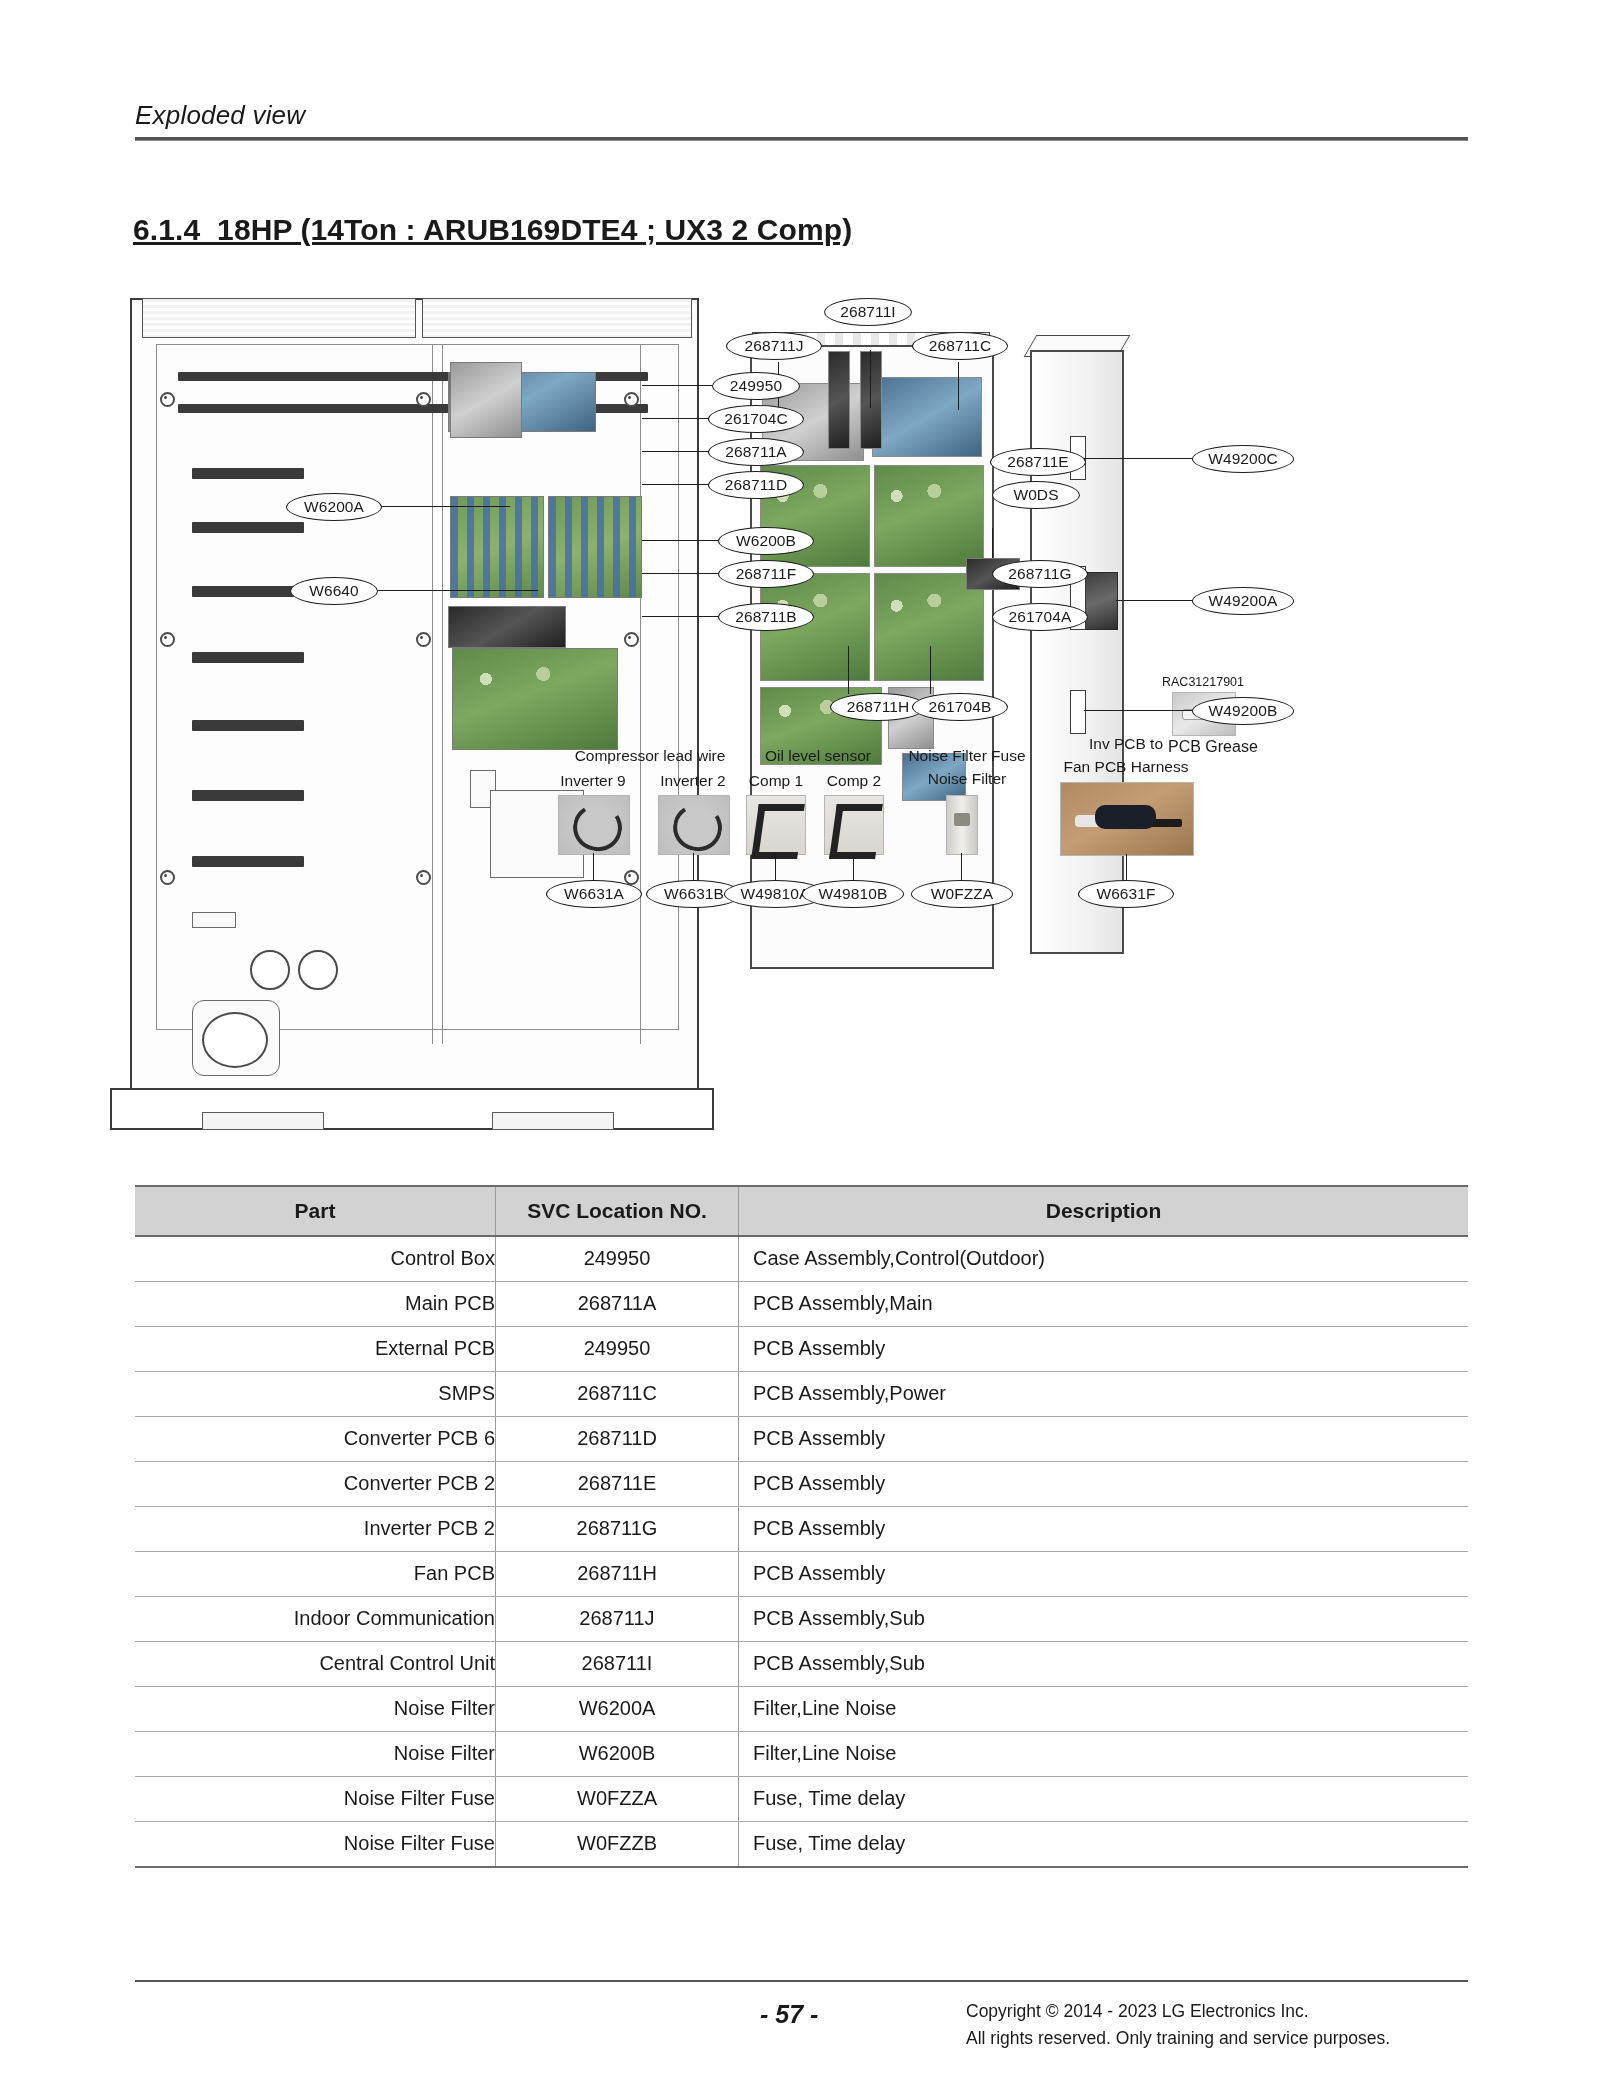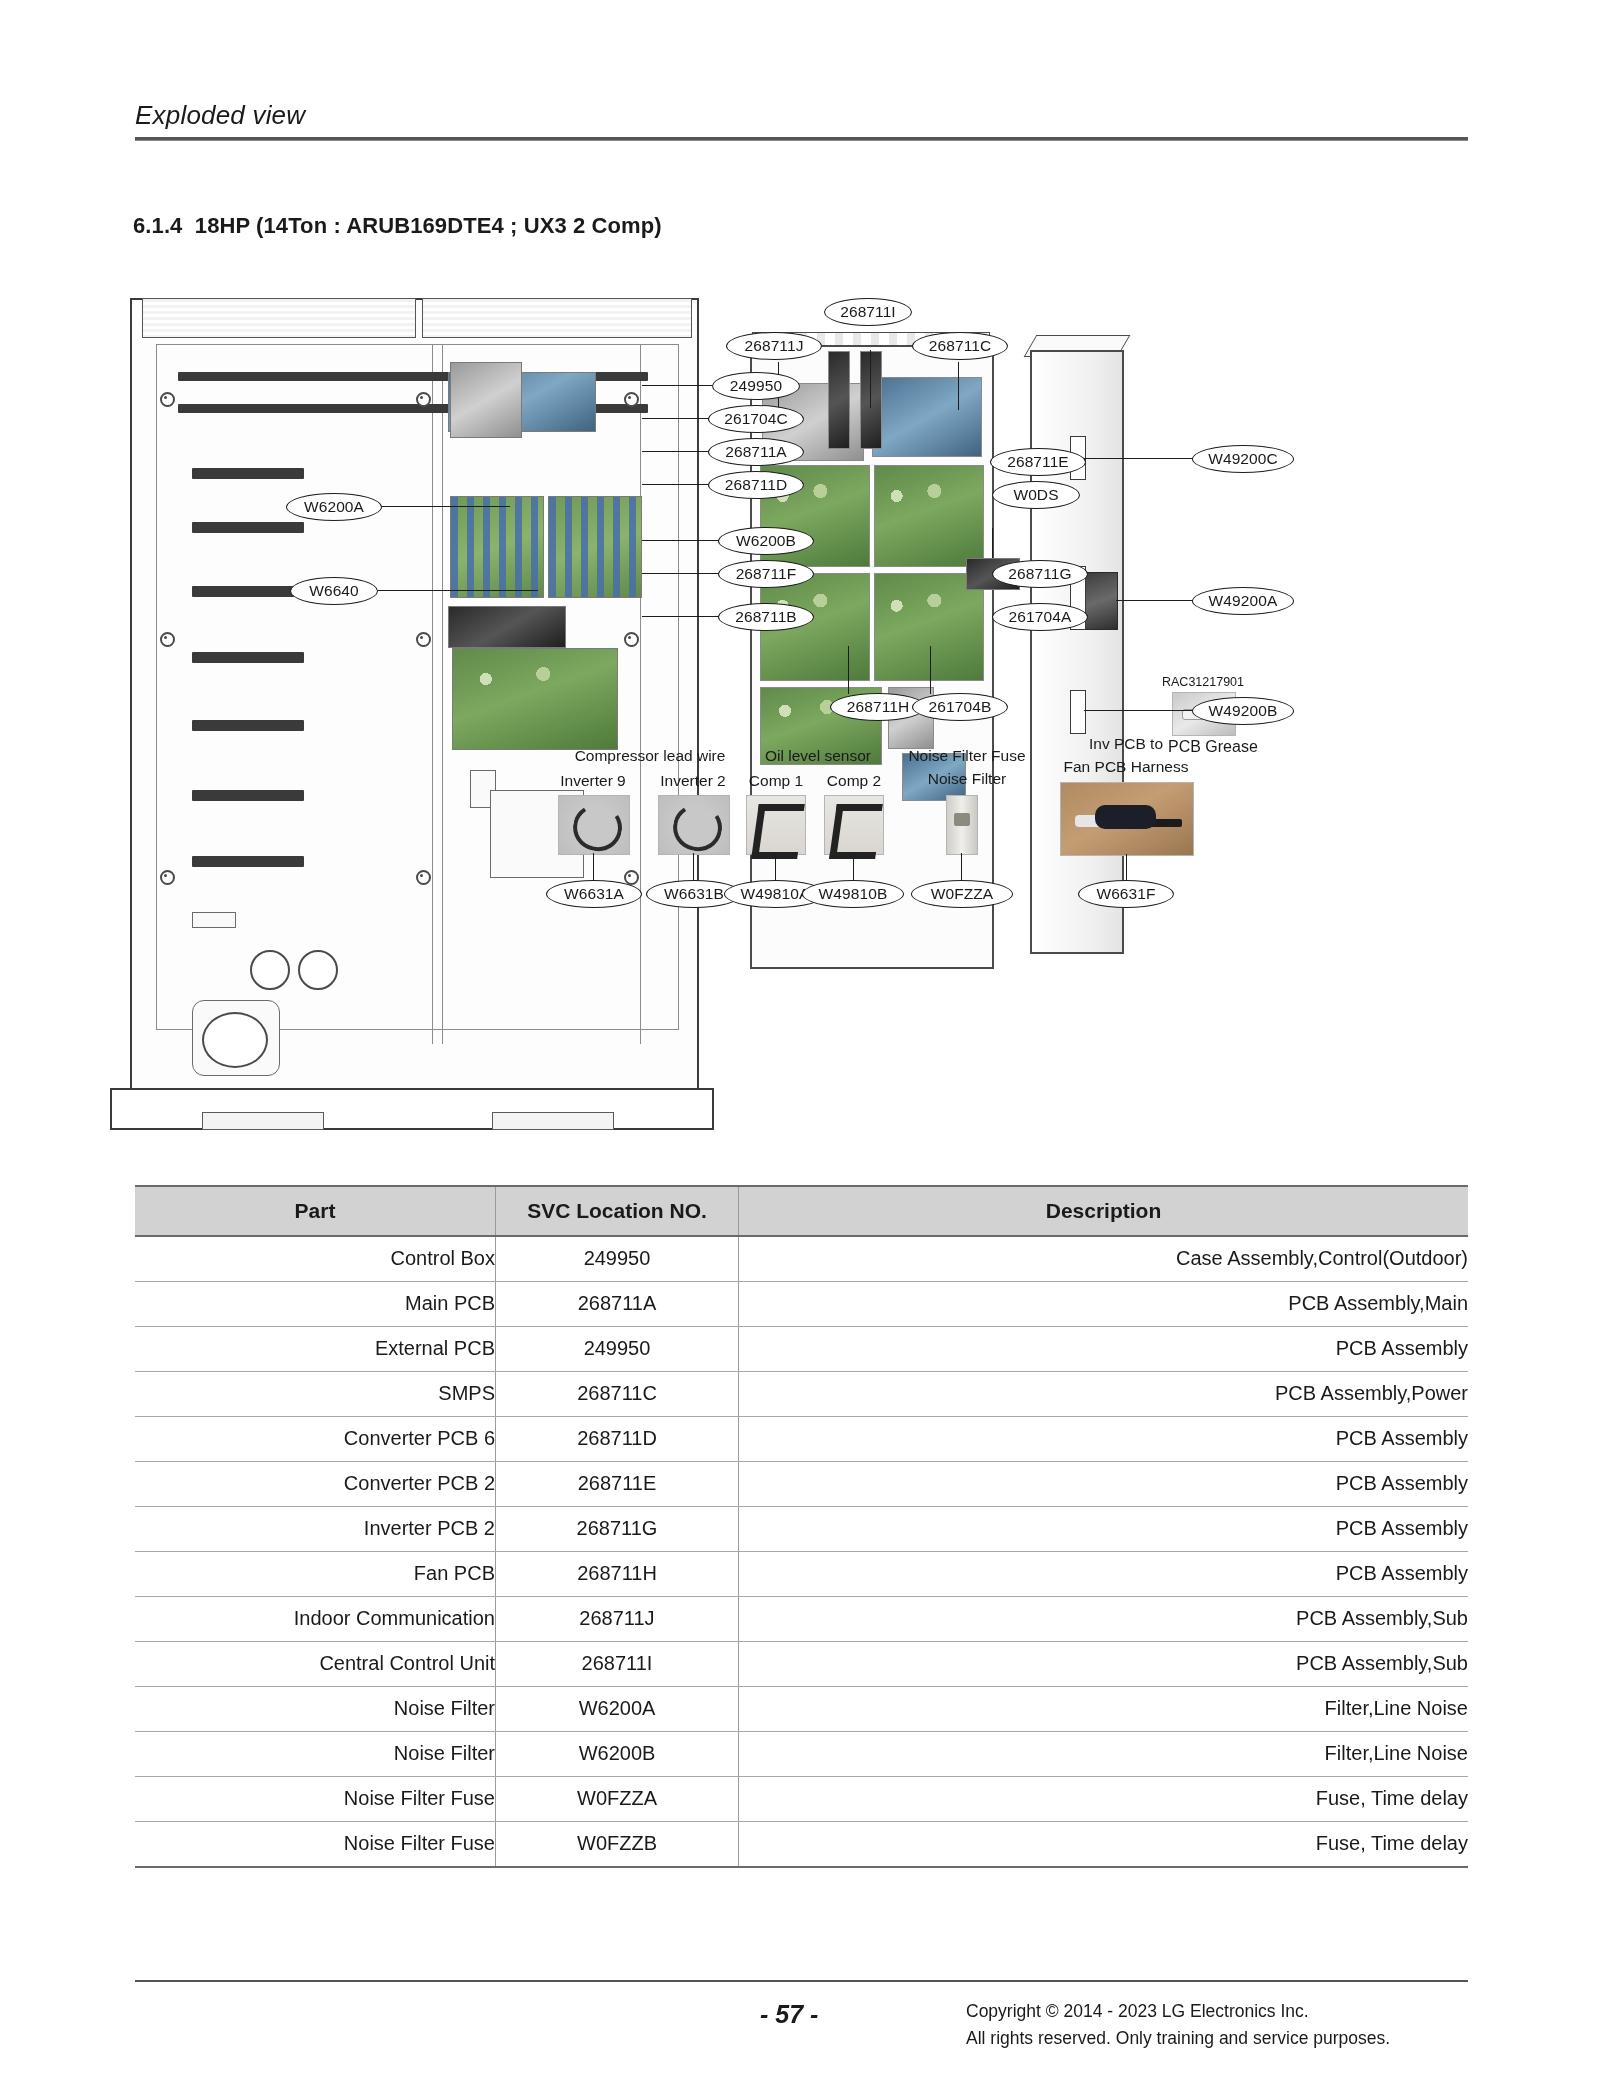--- a/index.html
+++ b/index.html
@@ -35,24 +35,25 @@
     height: 3px;
     background: #555;
     border-bottom: 1px solid #8a8a8a;
   }
 
   
   .section-title {
     position: absolute;
     left: 133px;
     top: 213px;
-    font-size: 22px;
+    font-size: 30px;
     font-weight: bold;
     letter-spacing: .1px;
     white-space: pre;
+    text-decoration: underline;
   }
 
   
   .figure {
     position: absolute;
     left: 130px;
     top: 290px;
     width: 1340px;
     height: 880px;
   }
@@ -356,21 +357,20 @@
     border-right: 1px solid #9a9a9a;
     text-align: right;
   }
   table.parts td.c-svc {
     width: 242px;
     text-align: center;
     border-right: 1px solid #9a9a9a;
   }
   table.parts td.c-desc {
     padding-left: 14px;
-    text-align: right;
   }
   table.parts tr:last-child td { border-bottom: 2px solid #6a6a6a; }
 
   
   .footer-rule {
     position: absolute;
     left: 135px;
     top: 1980px;
     width: 1333px;
     height: 2px;

